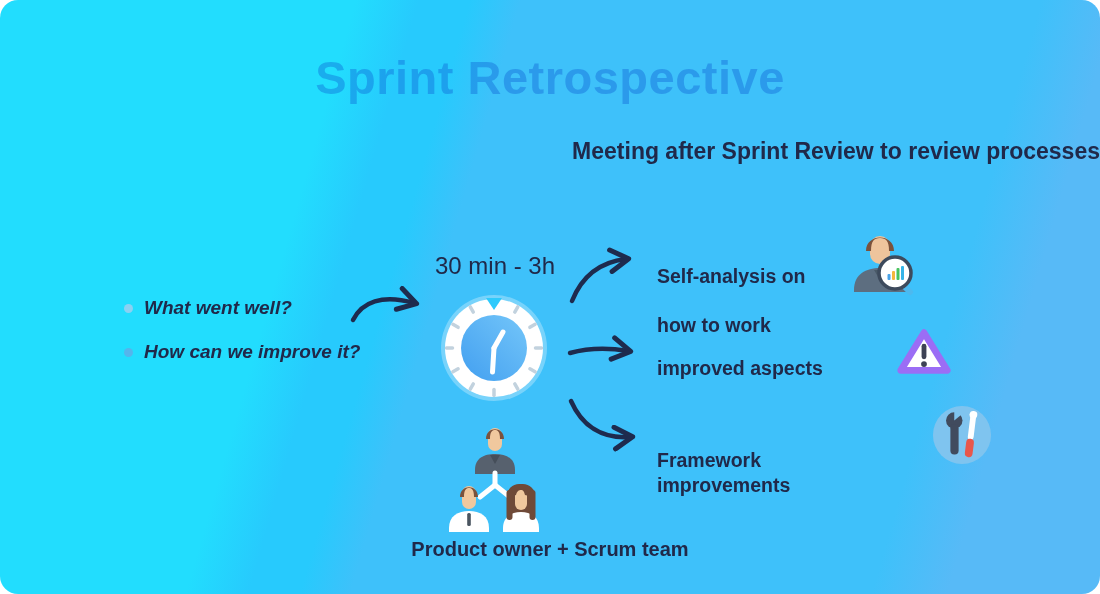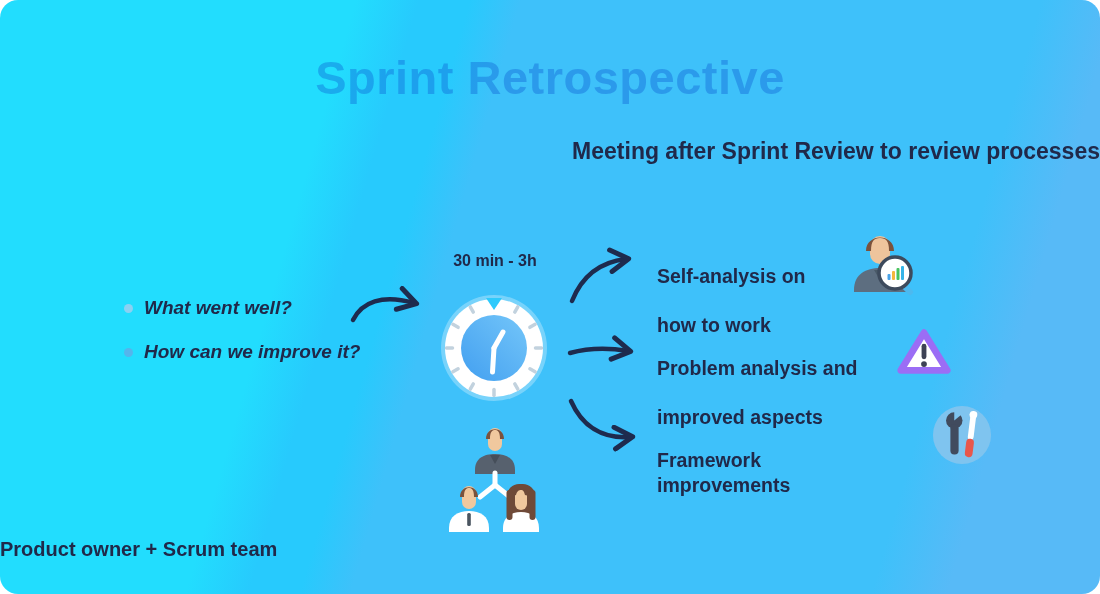--- a/index.html
+++ b/index.html
@@ -16,28 +16,28 @@
   .subtitle{position:absolute;top:138px;left:0;width:100%;margin:0;text-align:right;
             font-size:23px;font-weight:700;color:#20294a;}
   .questions{position:absolute;left:124px;top:296px;margin:0;padding:0;list-style:none;font-style:italic;}
   .q-item{display:flex;align-items:center;height:24px;margin-bottom:20px;
           font-size:19px;font-weight:700;color:#20294a;}
   .bullet{width:9px;height:9px;border-radius:50%;margin-right:11px;flex:0 0 auto;}
   .q-item:nth-child(1) .bullet{background:#8bd1f2;}
   .q-item:nth-child(2) .bullet{background:#55b5ec;}
   .q-item:nth-child(3) .bullet{background:#85ccf0;}
   .duration{position:absolute;left:420px;top:252px;width:150px;text-align:center;
-            font-size:16px;font-weight:700;color:#20294a;}
+            font-size:24px;font-weight:400;color:#20294a;}
   .arrows{position:absolute;inset:0;pointer-events:none;}
   .icon-abs{position:absolute;}
   .outcome-text{position:absolute;width:240px;font-size:19.5px;font-weight:700;
                 color:#20294a;line-height:25px;}
   .outcome-text span{display:block;margin-top:24px;}
   .o1{left:657px;top:240px;} .o2{left:657px;top:332px;} .o3{left:657px;top:424px;}
-  .caption{position:absolute;top:538px;left:0;width:100%;text-align:left;
+  .caption{position:absolute;top:538px;left:0;width:100%;text-align:center;
            font-size:20px;font-weight:700;color:#20294a;}
 </style>
 </head>
 <body>
 
 <div class="card">
 
   <h1 class="title">Sprint Retrospective</h1>
   <h2 class="subtitle">Meeting after Sprint Review to review processes</h2>
 
@@ -96,21 +96,20 @@
       <path d="M54,54 L63,38"></path>
         <path d="M54,54 L52.5,78"></path>
     </g>
   </svg>
 
   <div class="outcome-text o1">
     <span>Self-analysis on</span>
     <span>how to work</span>
   </div>
   <div class="outcome-text o2">
-    <span>Problem analysis and</span>
     <span>improved aspects</span>
   </div>
   <div class="outcome-text o3">
     <span>Framework improvements</span>
     <span></span>
   </div>
 
   <svg class="icon-abs" style="left:846px;top:228px;" width="70" height="68" viewBox="0 0 70 68">
     <rect x="24" y="8" width="20" height="28" rx="10" fill="#eec49c"></rect>
     <path d="M20,23 C20,5 48,5 48,23 L43,23 C43,13 40,10 34,10 C28,10 25,13 25,23 Z" fill="#7b523c"></path>

